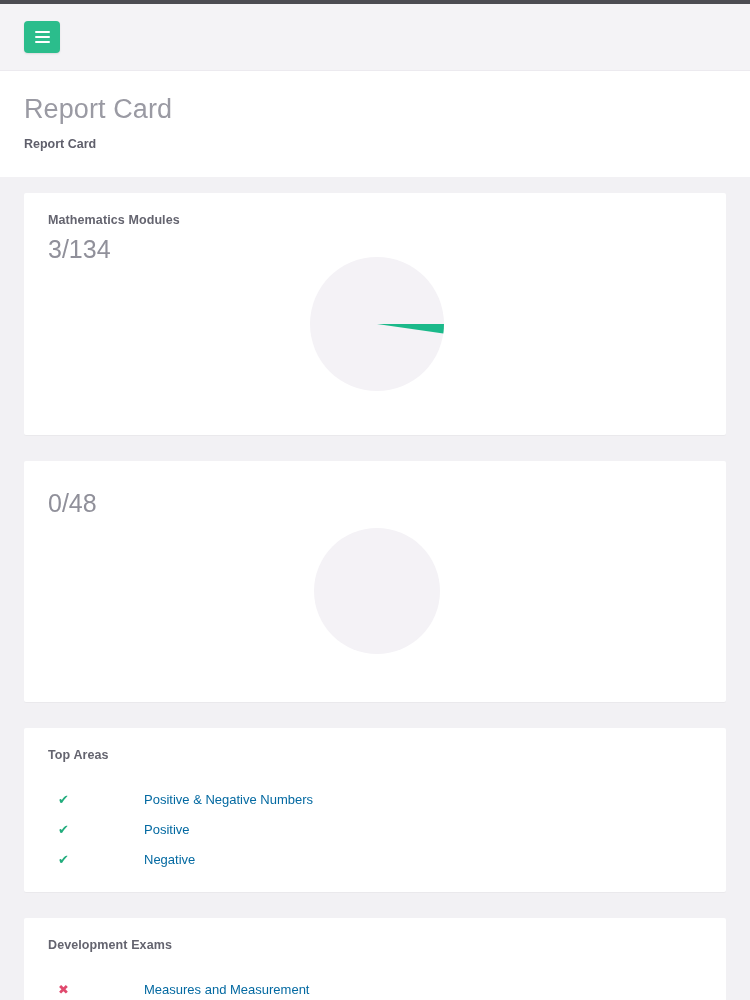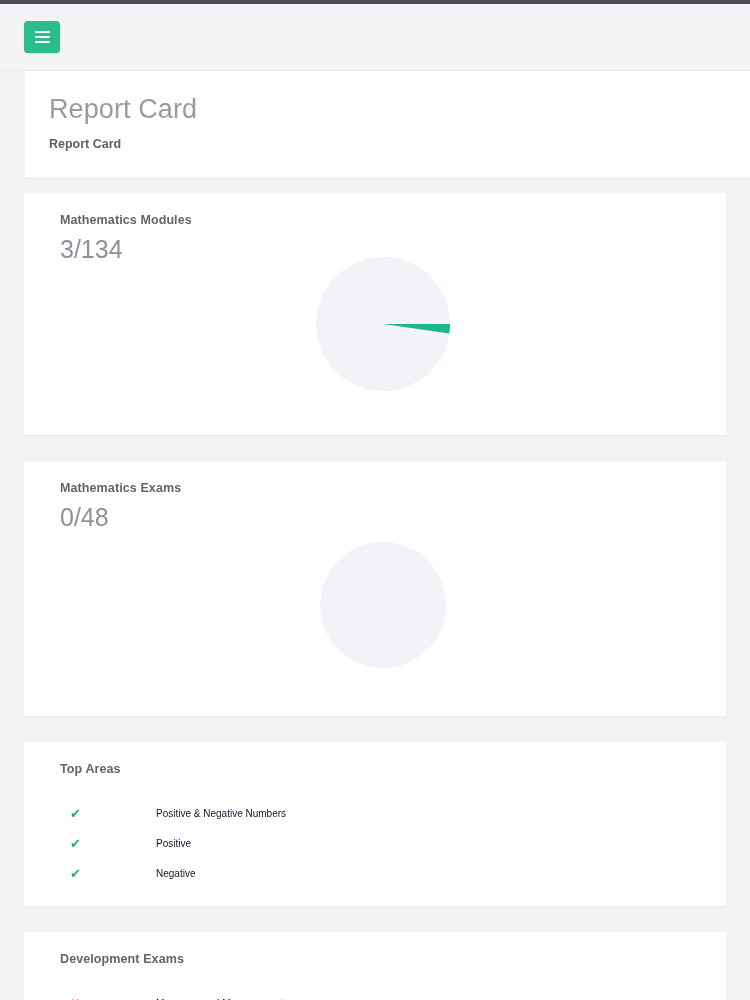--- a/index.html
+++ b/index.html
@@ -53,21 +53,20 @@
     width: 15px;
     height: 2px;
     background: #ffffff;
     border-radius: 1px;
   }
 
   
   .page-header {
     background: #ffffff;
     padding: 24px 24px 26px 24px;
-    margin-left: 25px;
   }
   .page-title {
     font-size: 27px;
     font-weight: 300;
     color: #9a9aa3;
     line-height: 1.1;
     letter-spacing: 0.1px;
   }
   .breadcrumb {
     margin-top: 12px;
@@ -78,21 +77,21 @@
 
   
   .content {
     padding: 16px 24px 0 24px;
   }
 
   .card {
     background: #ffffff;
     border-radius: 2px;
     margin-bottom: 26px;
-    padding: 20px 20px 18px 36px;
+    padding: 20px 20px 18px 24px;
     box-shadow: 0 1px 1px rgba(0,0,0,0.035);
   }
 
   .card-title {
     font-size: 12.5px;
     font-weight: bold;
     color: #64646f;
     letter-spacing: 0.1px;
   }
 
@@ -134,22 +133,22 @@
   .item-mark {
     width: 96px;
     flex: 0 0 96px;
     padding-left: 10px;
     font-size: 13px;
     line-height: 1;
   }
   .mark-check { color: #21ac7c; }
   .mark-cross { color: #e04a6e; }
   .item-label {
-    color: #0f172a;
-    font-size: 10px;
+    color: #0369a1;
+    font-size: 13px;
   }
 
   .card.dev-areas {
     margin-bottom: 0;
     padding-bottom: 6px;
   }
 </style>
 </head>
 <body>
 
@@ -175,21 +174,20 @@
     <div class="card-stat">3/134</div>
     <div class="chart-wrap">
       <svg class="pie-svg" width="150" height="150" viewBox="0 0 150 150">
         <circle cx="75" cy="75" r="67" fill="#f4f2f6"></circle>
         <path id="modules-slice" fill="#1bb98a" d="M 75 75 L 142 75 A 67 67 0 0 1 141.33820847382162 84.39372644288635 Z"></path>
       </svg>
     </div>
   </div>
 
   <div class="card">
-    <div class="card-title">Mathematics Exams</div>
     <div class="card-stat">0/48</div>
     <div class="chart-wrap empty">
       <svg class="pie-svg" width="150" height="150" viewBox="0 0 150 150">
         <circle cx="75" cy="75" r="63" fill="#f4f2f6"></circle>
         <path id="exams-slice" fill="#1bb98a" d=""></path>
       </svg>
     </div>
   </div>
 
   <div class="card">

